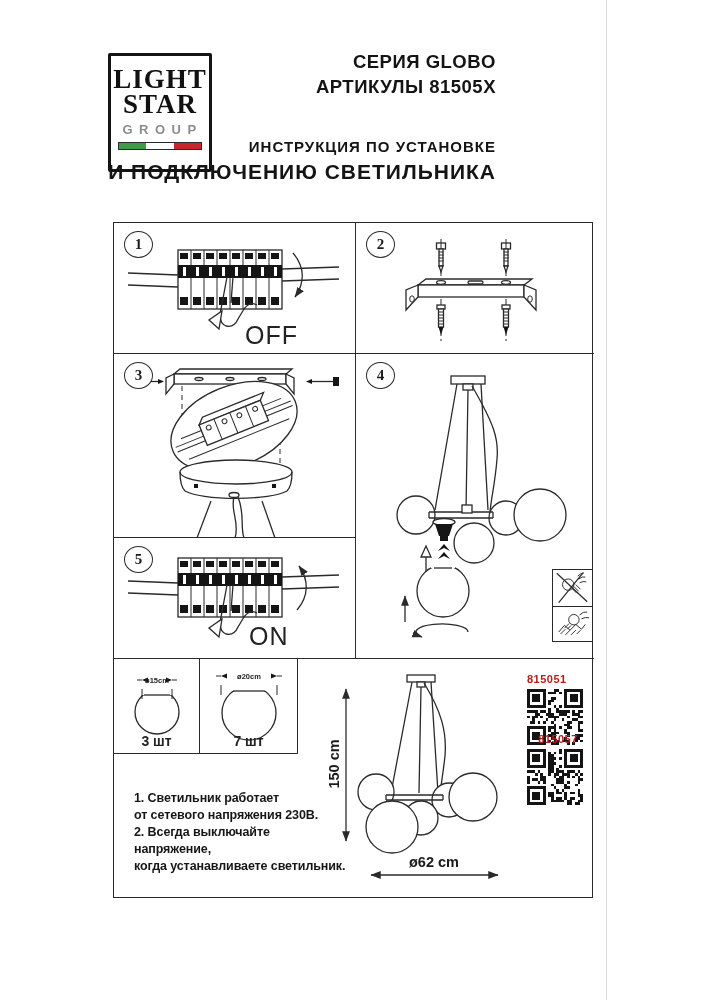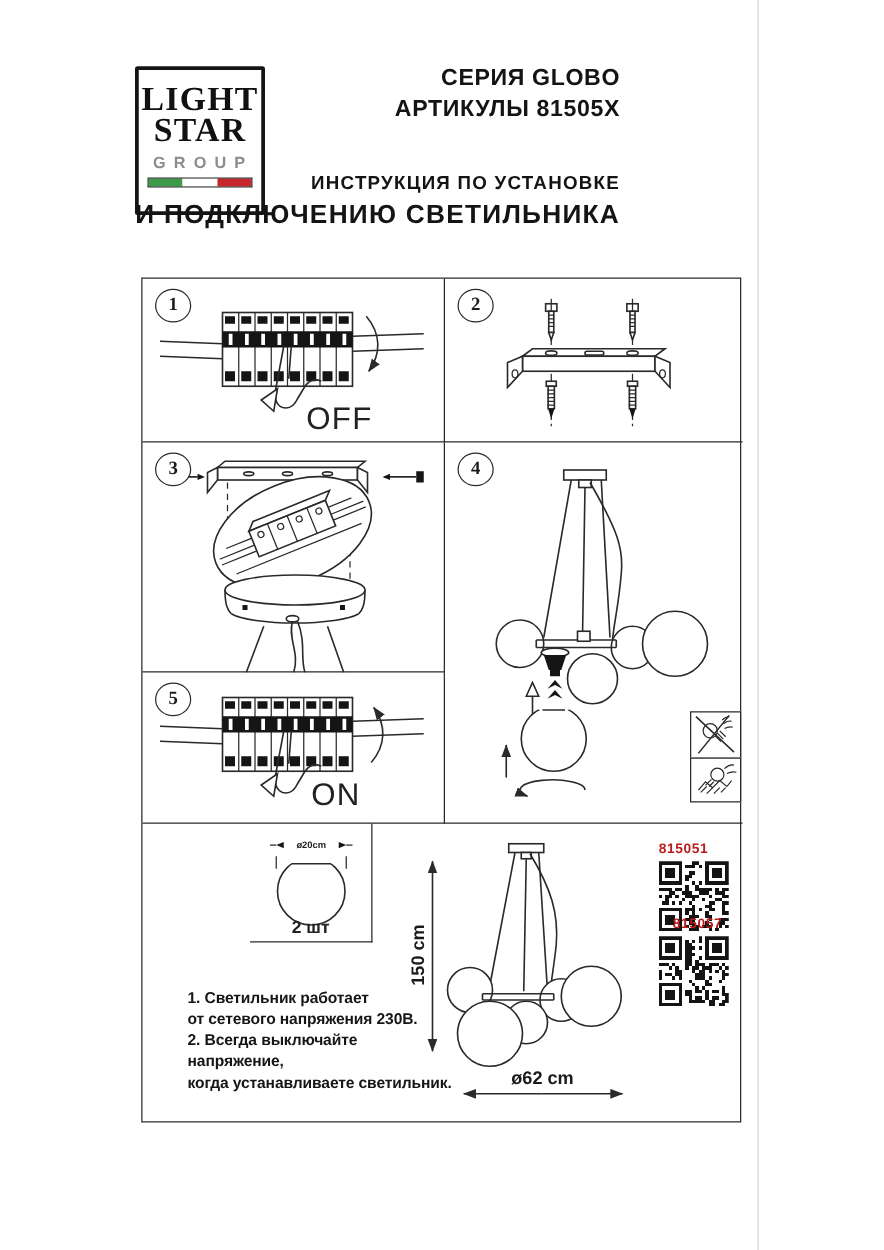--- a/index.html
+++ b/index.html
@@ -311,36 +311,49 @@
         </g>
         <path class="ln" d="M113,47 L107,79 Q104,93 112,96 Q120,98 124,89 L130,79 Q136,71 143,75"></path>
         <path class="ln" d="M119,47 L117,73"></path>
         <path class="fw" d="M95,90 L108,81 L105,99 Z"></path>
 
         <path class="ln" d="M183,72 C195,58 195,42 185,28" marker-end="url(#arr)"></path>
       </svg>
       <div class="steplabel" style="left:135px;top:84px;">ON</div>
     </div>
 
+    <div class="panel br bb" style="left:0;top:436px;width:86px;height:95px;">
+      <svg viewBox="0 0 86 95" width="86" height="95">
+        <circle class="fw" cx="43" cy="53" r="22"></circle>
+        <rect x="19" y="27" width="48" height="9" fill="#fff"></rect>
+        <path class="ln" d="M30,36 H56"></path>
+        <path class="lnt" d="M28,30 V40 M58,30 V40"></path>
+        <path class="lnt" d="M28,21 L23,21 M58,21 L63,21"></path>
+        <path class="fb" d="M28,21 L34,18.5 L34,23.5 Z"></path>
+        <path class="fb" d="M58,21 L52,18.5 L52,23.5 Z"></path>
+        <text x="43" y="23.5" text-anchor="middle" font-size="7.5" font-weight="bold" fill="#222">ø15cm</text>
+      </svg>
+      <div class="qty" style="top:74px;">3 шт</div>
+    </div>
 
     <div class="panel br bb" style="left:86px;top:436px;width:98px;height:95px;">
       <svg viewBox="0 0 98 95" width="98" height="95">
         <circle class="fw" cx="49" cy="54" r="27"></circle>
         <rect x="20" y="23" width="58" height="9" fill="#fff"></rect>
         <path class="ln" d="M33,32 H65"></path>
         <path class="lnt" d="M21,26 V36 M77,26 V36"></path>
         <path class="lnt" d="M21,17 L16,17 M77,17 L82,17"></path>
         <path class="fb" d="M21,17 L27,14.5 L27,19.5 Z"></path>
         <path class="fb" d="M77,17 L71,14.5 L71,19.5 Z"></path>
         <text x="49" y="19.5" text-anchor="middle" font-size="7.5" font-weight="bold" fill="#222">ø20cm</text>
       </svg>
-      <div class="qty" style="top:74px;">2 шт</div>
-    </div>
-
-    <div class="panel notes" style="left:20px;top:567px;width:215px;margin-left:16px;">
+      <div class="qty" style="top:74px;">7 шт</div>
+    </div>
+
+    <div class="panel notes" style="left:20px;top:567px;width:215px;">
       <div>1. Светильник работает</div>
       <div>от сетевого напряжения 230В.</div>
       <div>2. Всегда выключайте напряжение,</div>
       <div>когда устанавливаете светильник.</div>
     </div>
 
     <svg class="panel" style="left:207px;top:436px;" viewBox="0 0 205 240" width="205" height="240">
 
       <path class="ln" d="M25,105 L25,30" marker-end="url(#arr)"></path>
       <path class="ln" d="M25,105 L25,182" marker-end="url(#arr)"></path>

